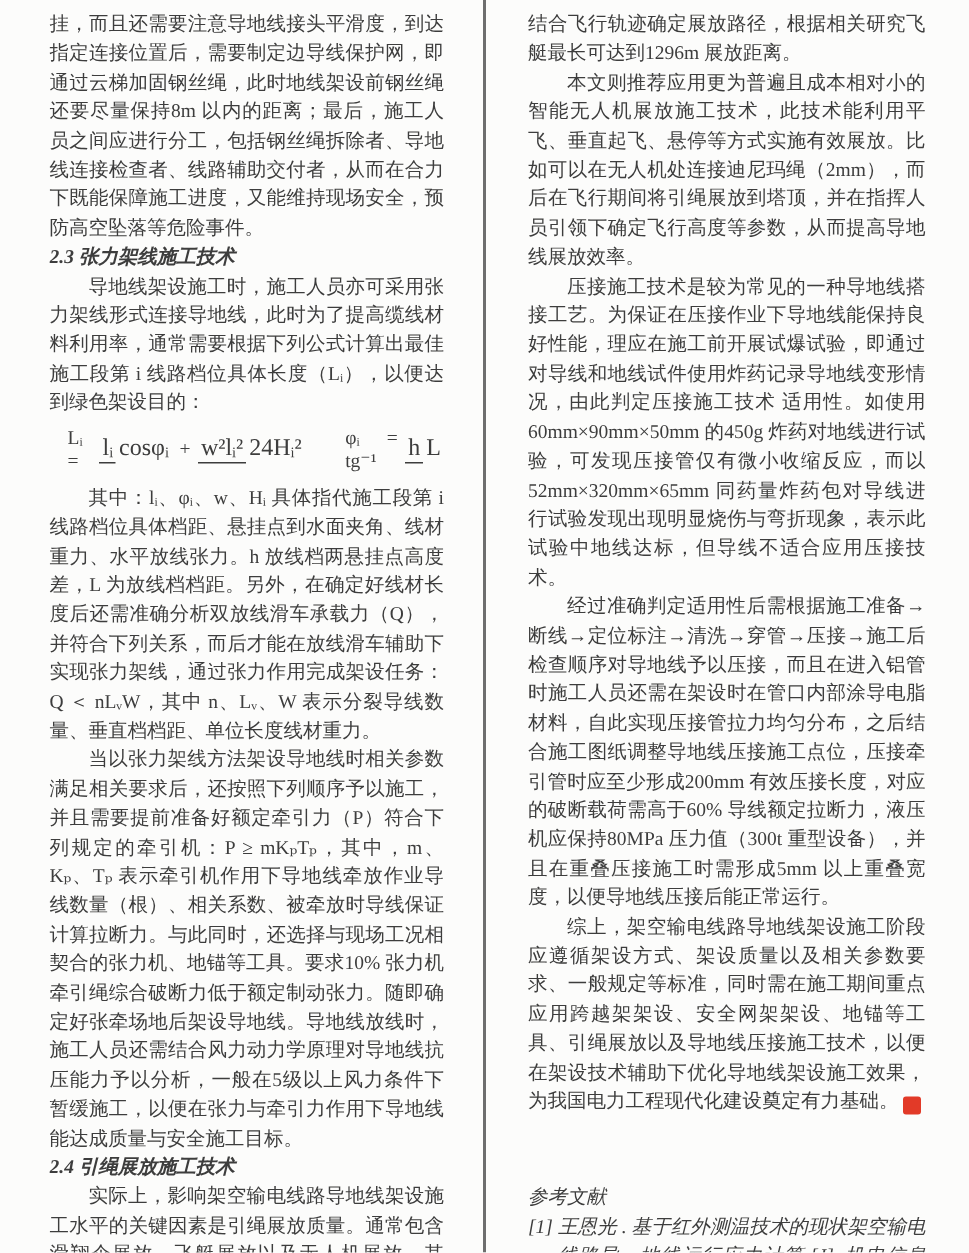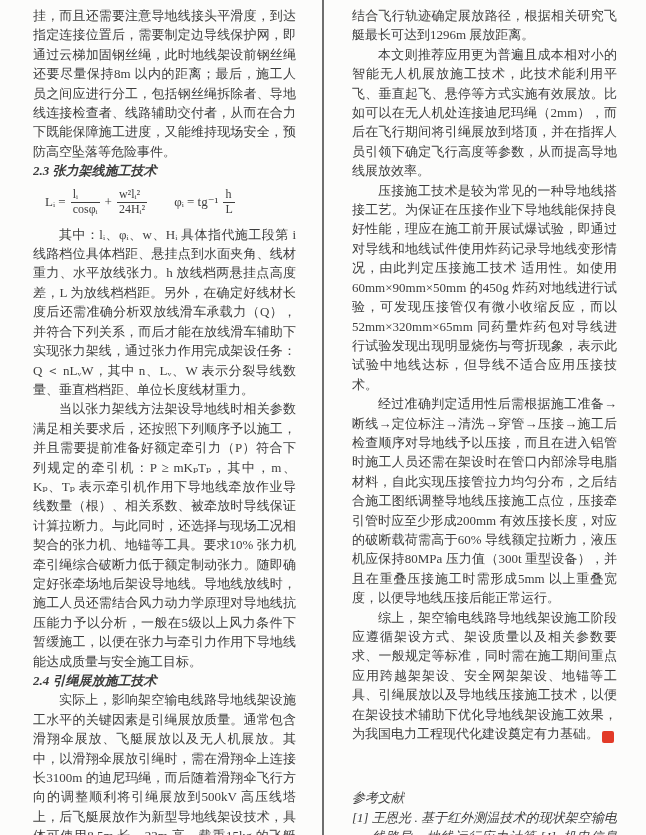--- a/index.html
+++ b/index.html
@@ -20,21 +20,21 @@
   .col-right{left:352px;width:265px;height:829px;overflow:hidden;}
   p{margin:0;}
   .indent{text-indent:2em;}
   .heading{font-style:italic;font-weight:bold;font-size:13px;margin:0;line-height:19.4px;}
   
   .formula{
     display:flex;align-items:center;gap:5px;
     height:40px;margin:2px 0 2px 12px;
     font-size:13px;line-height:1.15;
   }
-  .frac{display:inline-flex;flex-direction:column;font-size:12px;}
+  .frac{display:inline-flex;flex-direction:row;font-size:16px;}
   .frac .num{border-bottom:1px solid #3d3d3d;padding:0 2px;}
   .frac .den{padding:0 2px;}
   .f-rhs{margin-left:22px;}
   
   .endmark{
     display:inline-block;width:12px;height:12px;margin-left:3px;
     background:#e23a28;border-radius:2px;
     color:#ffffff;font-size:8px;line-height:12px;text-align:center;
     vertical-align:-1px;font-style:normal;
   }
@@ -43,20 +43,21 @@
   .ref{font-style:italic;padding-left:20px;text-indent:-20px;}
 </style>
 </head>
 <body>
 
 <div class="page">
 
   <div class="col col-left">
     <p class="body">挂，而且还需要注意导地线接头平滑度，到达指定连接位置后，需要制定边导线保护网，即通过云梯加固钢丝绳，此时地线架设前钢丝绳还要尽量保持8m 以内的距离；最后，施工人员之间应进行分工，包括钢丝绳拆除者、导地线连接检查者、线路辅助交付者，从而在合力下既能保障施工进度，又能维持现场安全，预防高空坠落等危险事件。</p>
     <p class="heading">2.3 张力架线施工技术</p>
+    <p class="indent">导地线架设施工时，施工人员亦可采用张力架线形式连接导地线，此时为了提高缆线材料利用率，通常需要根据下列公式计算出最佳施工段第 i 线路档位具体长度（Lᵢ），以便达到绿色架设目的：</p>
 
     <div class="formula">
       <span>Lᵢ =</span>
       <span class="frac">
         <span class="num">lᵢ</span>
         <span class="den">cosφᵢ</span>
       </span>
       <span>+</span>
       <span class="frac">
         <span class="num">w²lᵢ²</span>

